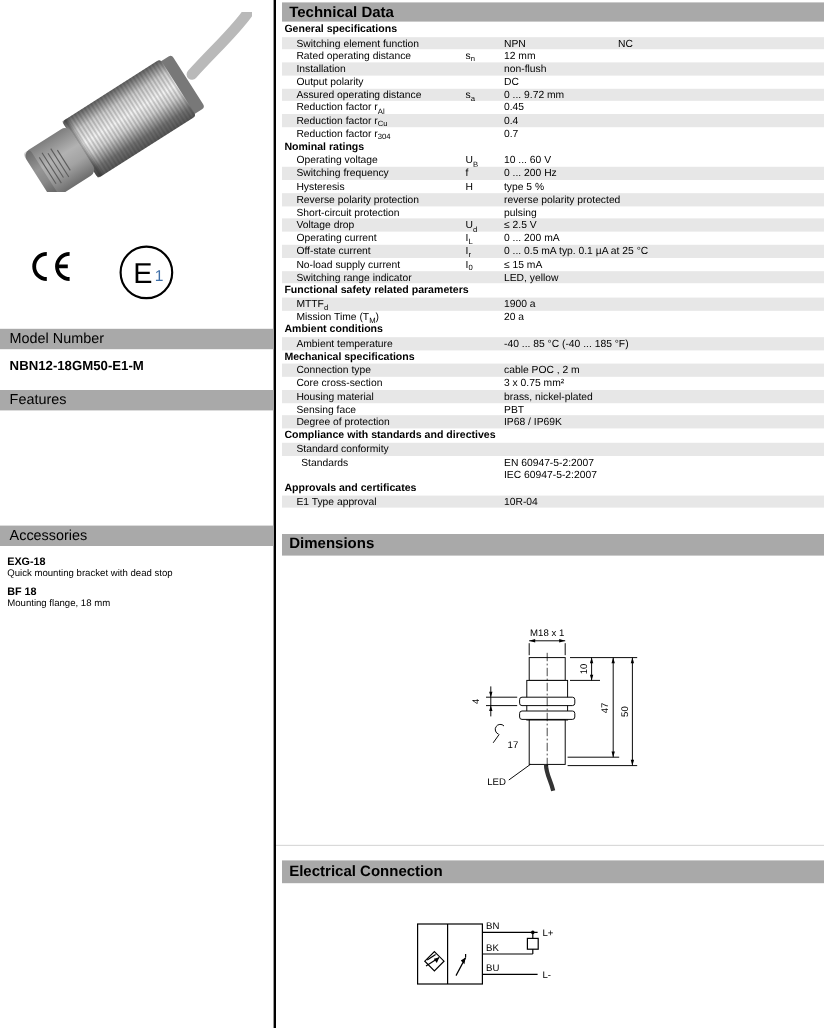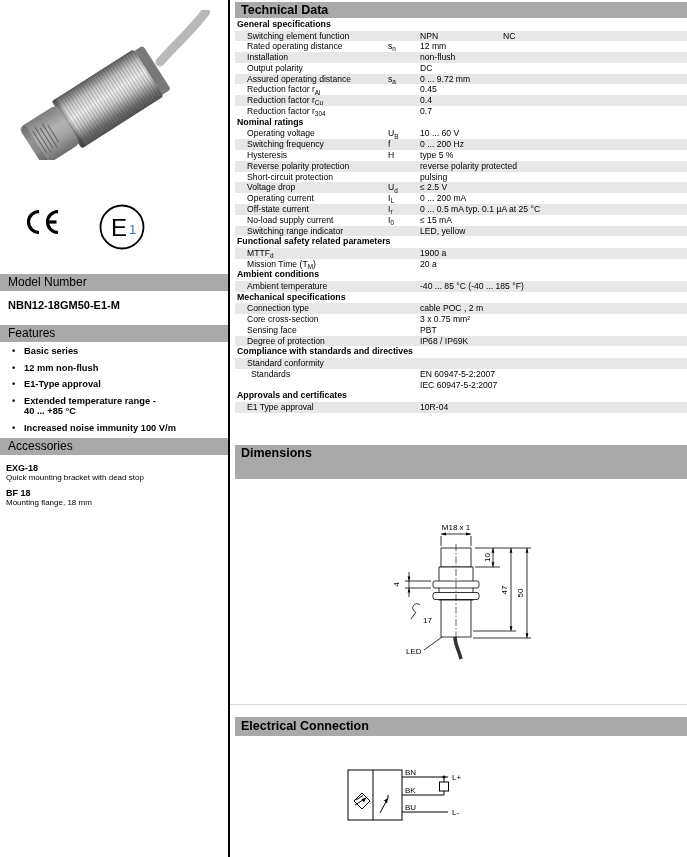--- a/index.html
+++ b/index.html
@@ -26,21 +26,21 @@
         font-weight:bold;font-size:12.5px;line-height:16px;padding-left:6px;box-sizing:border-box;}
   #tech-body{position:absolute;left:5px;top:19px;width:452px;}
   .t-sec{height:11.5px;line-height:11.5px;font-weight:bold;font-size:8.8px;padding-left:2px;}
   .t-row{position:relative;height:10.8px;line-height:10.8px;font-size:8.6px;}
   .t-row.shaded{background:#e7e7e7;}
   .t-row.twoline{height:21.6px;}
   .t-label{position:absolute;left:12px;top:0;white-space:nowrap;}
   .t-label.ind{left:16px;text-align:center;}
   .t-sym{position:absolute;left:153px;top:0;}
   .t-val{position:absolute;left:185px;top:0;white-space:nowrap;}
-  .t-val2{position:absolute;left:240px;top:0;white-space:nowrap;padding-left:28px;}
+  .t-val2{position:absolute;left:252px;top:0;white-space:nowrap;padding-left:28px;}
   .t-val.lines div{height:10.8px;line-height:10.8px;}
   .subs{font-size:6.4px;position:relative;top:2.2px;}
   .hairline{position:absolute;left:0;top:704px;width:457px;height:1px;background:#d9d9d9;}
   svg text{font-family:"Liberation Sans",sans-serif;}
 </style>
 </head>
 <body>
 
 <div class="page">
   <div class="divider"></div>
@@ -96,28 +96,20 @@
     <svg style="position:absolute;left:97px;top:202px;" width="50" height="50" viewBox="0 0 50 50">
       <circle cx="25" cy="25" r="21.5" fill="none" stroke="#000" stroke-width="1.8"></circle>
       <text x="14" y="34" font-size="24" fill="#000">E</text>
       <text x="32" y="32" font-size="13" fill="#3f6fa8">1</text>
     </svg>
 
     <div class="lbar" style="top:274px;">Model Number</div>
     <div class="model-value">NBN12-18GM50-E1-M</div>
 
     <div class="lbar" style="top:325px;">Features</div>
-    <div class="feat-list" id="feat-list">
-        <div class="feat-item">Basic series</div>
-        <div class="feat-item">12 mm non-flush</div>
-        <div class="feat-item">E1-Type approval</div>
-        <div class="feat-item">Extended temperature range -
-40 ... +85 °C</div>
-        <div class="feat-item">Increased noise immunity 100 V/m</div>
-      </div>
 
     <div class="lbar" style="top:438px;">Accessories</div>
     <div class="acc-list" id="acc-list">
         <div class="acc-name">EXG-18</div>
         <div class="acc-desc">Quick mounting bracket with dead stop</div>
         <div class="acc-name">BF 18</div>
         <div class="acc-desc">Mounting flange, 18 mm</div>
       </div>
   </div>
 
@@ -224,20 +216,24 @@
         </div>
         <div class="t-sec">Mechanical specifications</div>
         <div class="t-row shaded">
           <span class="t-label">Connection type</span>
           <span class="t-val">cable POC , 2 m</span>
         </div>
         <div class="t-row">
           <span class="t-label">Core cross-section</span>
           <span class="t-val">3 x 0.75 mm²</span>
         </div>
+        <div class="t-row shaded">
+          <span class="t-label">Housing material</span>
+          <span class="t-val">brass, nickel-plated</span>
+        </div>
         <div class="t-row">
           <span class="t-label">Sensing face</span>
           <span class="t-val">PBT</span>
         </div>
         <div class="t-row shaded">
           <span class="t-label">Degree of protection</span>
           <span class="t-val">IP68 / IP69K</span>
         </div>
         <div class="t-sec">Compliance with standards and directives</div>
         <div class="t-row shaded">
@@ -250,21 +246,21 @@
             <div>IEC 60947-5-2:2007</div>
           </span>
         </div>
         <div class="t-sec">Approvals and certificates</div>
         <div class="t-row shaded">
           <span class="t-label">E1 Type approval</span>
           <span class="t-val">10R-04</span>
         </div>
       </div>
 
-    <div class="rbar" style="top:445px;height:34px;line-height:17px;">Dimensions</div>
+    <div class="rbar" style="top:445px;height:18px;line-height:17px;">Dimensions</div>
 
     <svg style="position:absolute;left:155px;top:518px;" width="160" height="187" viewBox="385 518 160 187">
       <g stroke="#000" stroke-width="0.8" fill="none">
 
         <rect x="441" y="548" width="30" height="19" fill="#fff"></rect>
         <rect x="439" y="567" width="34" height="33" fill="#fff"></rect>
         <rect x="433" y="581" width="46" height="7" rx="2" fill="#fff"></rect>
         <rect x="433" y="592.5" width="46" height="7" rx="2" fill="#fff"></rect>
         <rect x="441" y="600" width="30" height="37" fill="#fff"></rect>
 

